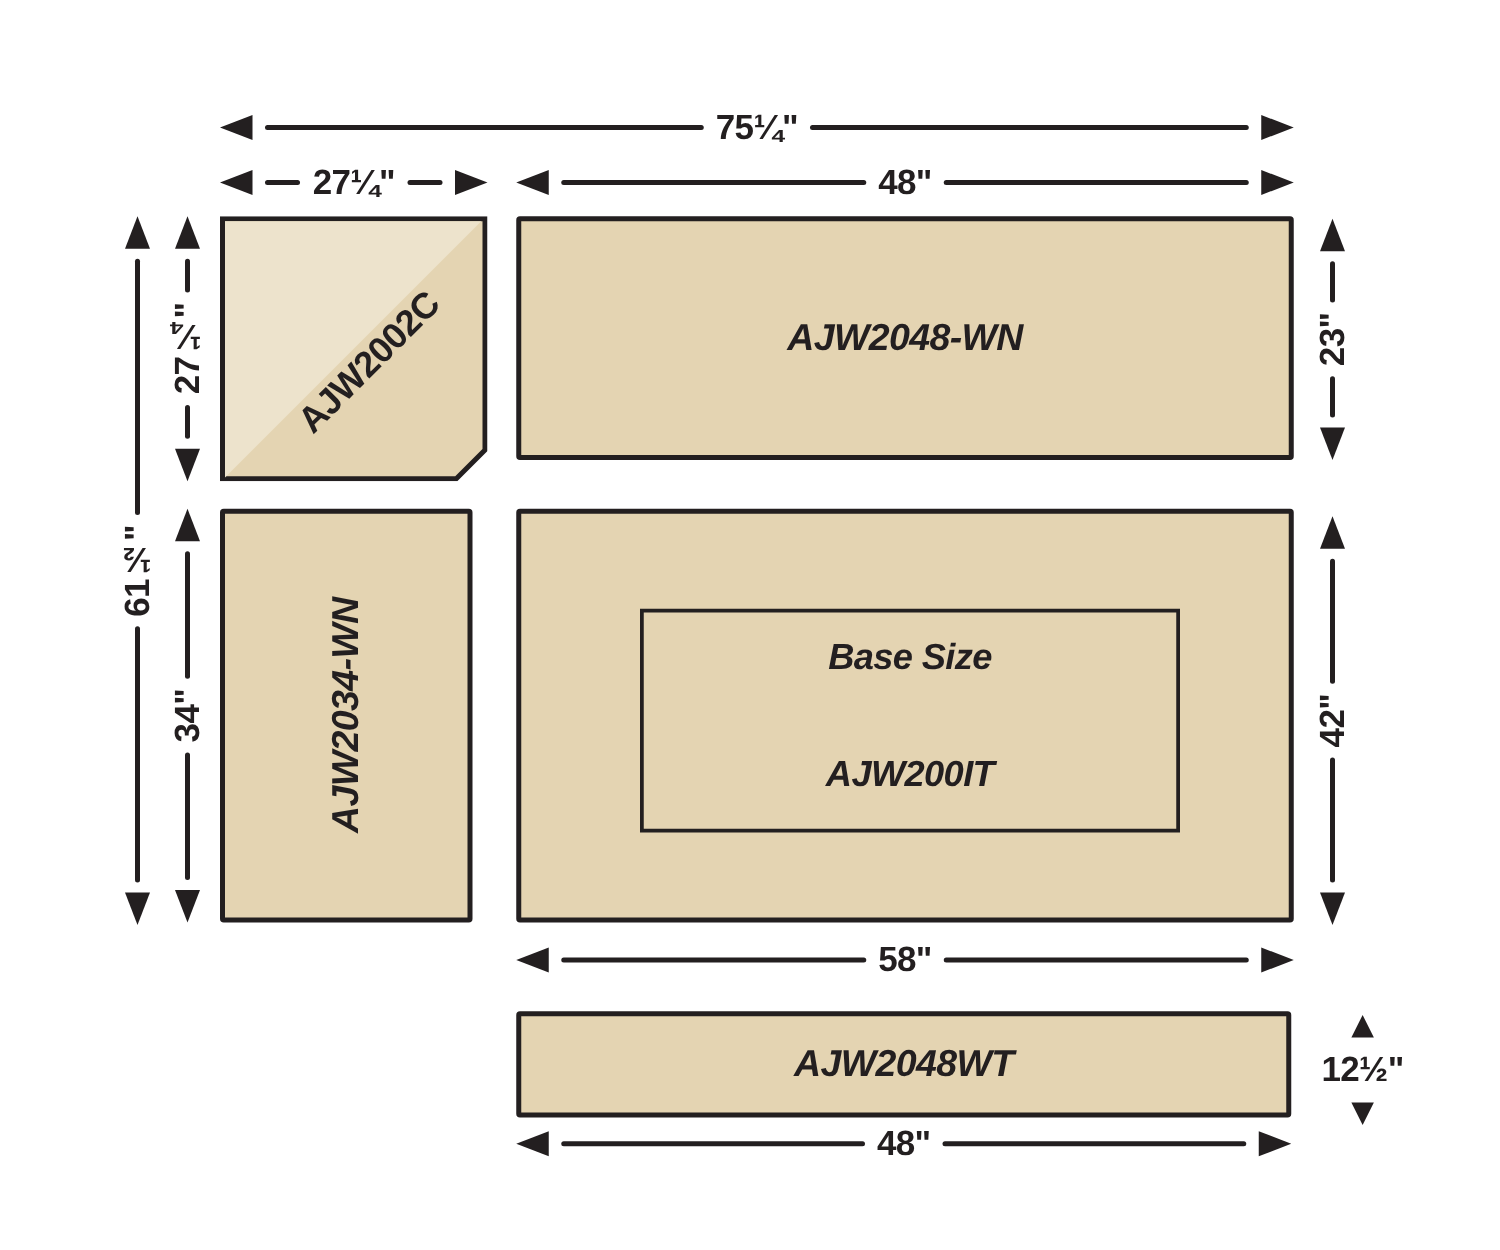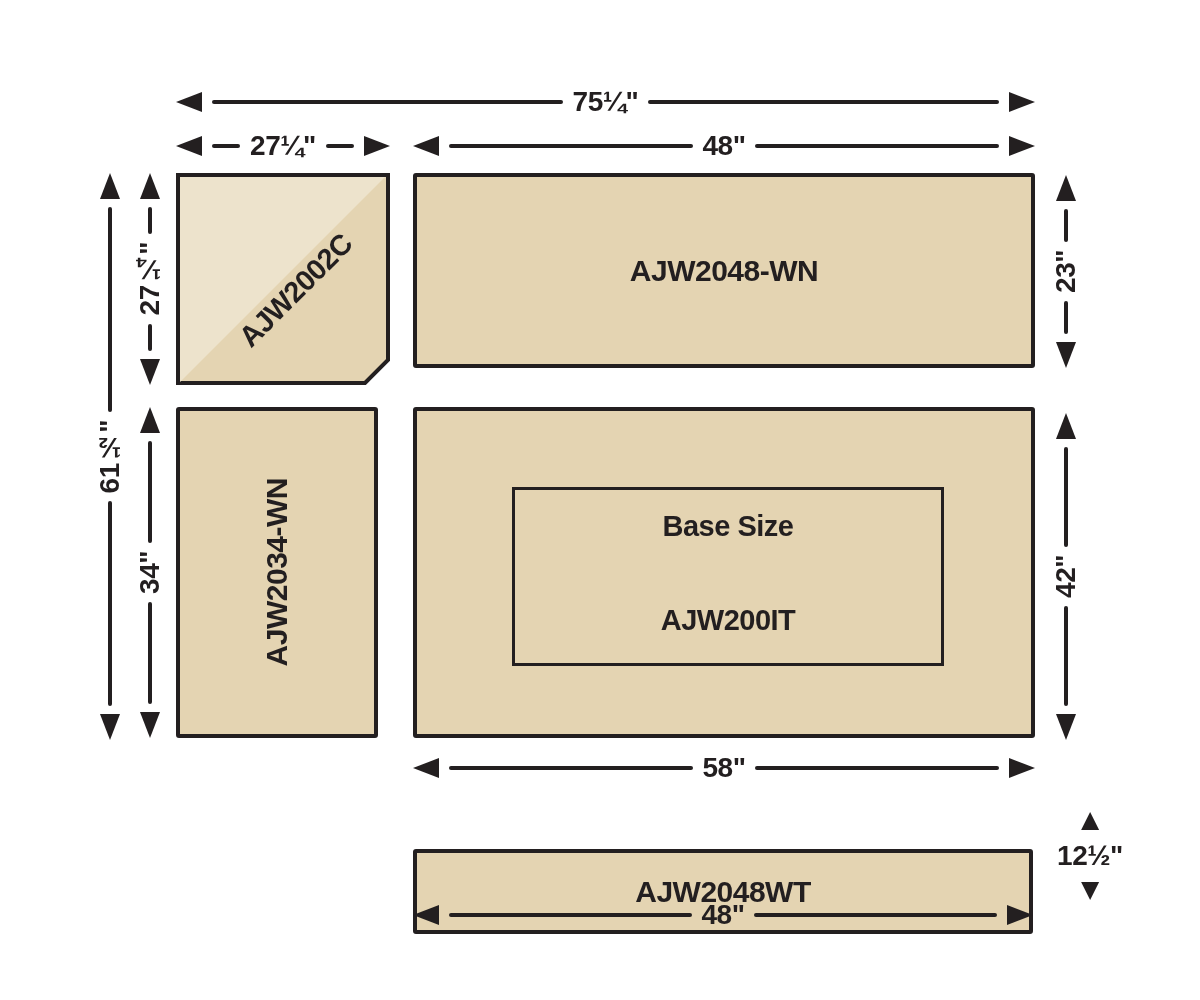--- a/index.html
+++ b/index.html
@@ -18,20 +18,21 @@
   .piece{
     position:absolute;box-sizing:border-box;
     background:var(--fill);
     border:4px solid var(--line);
     border-radius:3px;
     display:flex;align-items:center;justify-content:center;
   }
   .piece-label{
     font-weight:bold;font-size:30px;letter-spacing:-0.5px;color:var(--line);
     white-space:nowrap;
+    font-style:italic;
   }
   .vert-text{
     writing-mode:vertical-rl;transform:rotate(180deg);
   }
   
   #corner-piece{position:absolute;left:176px;top:173px;width:214px;height:212px;}
   #corner-piece svg{display:block;}
   .shape-base{fill:var(--fill);stroke:var(--line);stroke-width:4;stroke-linejoin:miter;}
   .shape-light{fill:var(--fill-light);}
   .corner-label-wrap{position:absolute;inset:0;display:flex;align-items:center;justify-content:center;}
@@ -168,21 +169,21 @@
   </div>
 
   <div class="hdim" style="left:413px;top:768px;width:622px;">
     <span class="ah left"></span>
     <span class="hline"></span>
     <span class="dim-label">58"</span>
     <span class="hline"></span>
     <span class="ah right"></span>
   </div>
 
-  <div class="piece" style="left:413px;top:809px;width:620px;height:85px;margin-top:40px;">
+  <div class="piece" style="left:413px;top:809px;width:620px;height:85px;">
     <span class="piece-label">AJW2048WT</span>
   </div>
 
   <div class="tickdim" style="left:1090px;top:812px;">
     <span class="tick-up"></span>
     <span class="dim-label">12½"</span>
     <span class="tick-down"></span>
   </div>
 
   <div class="hdim" style="left:413px;top:915px;width:620px;">

